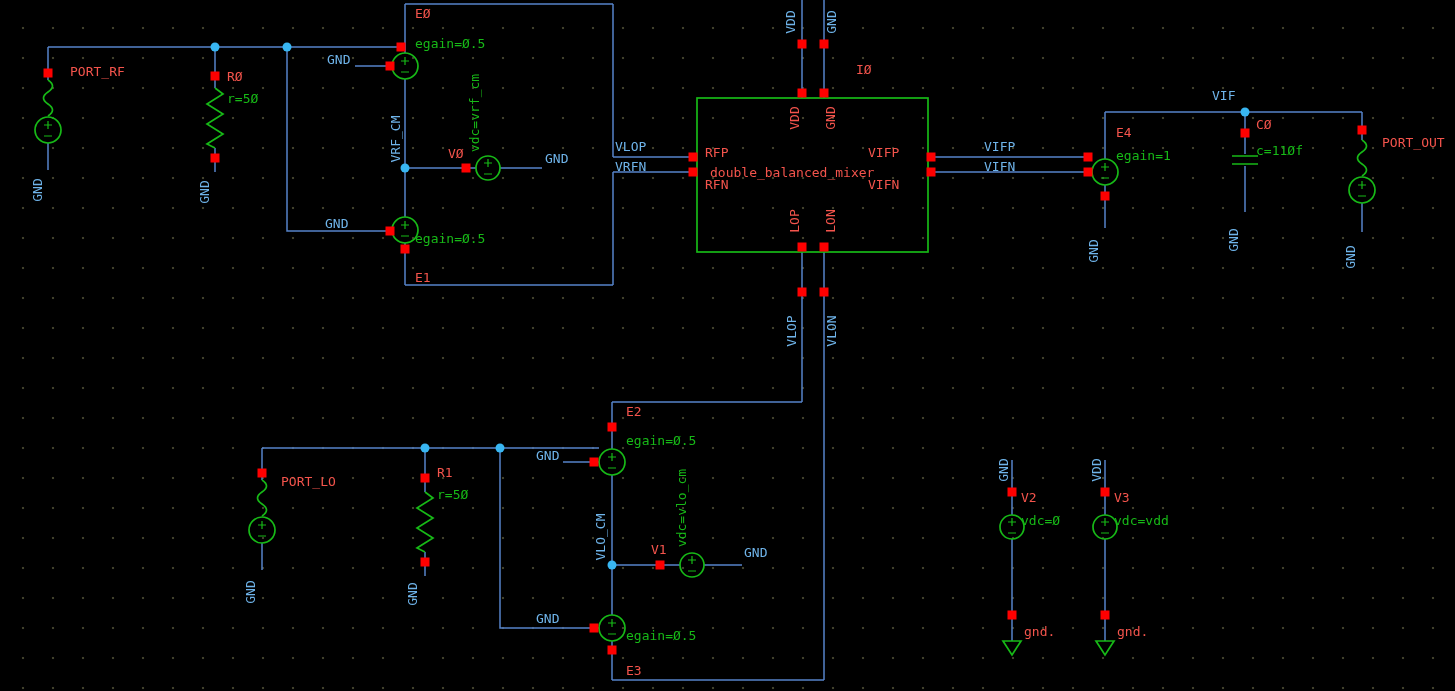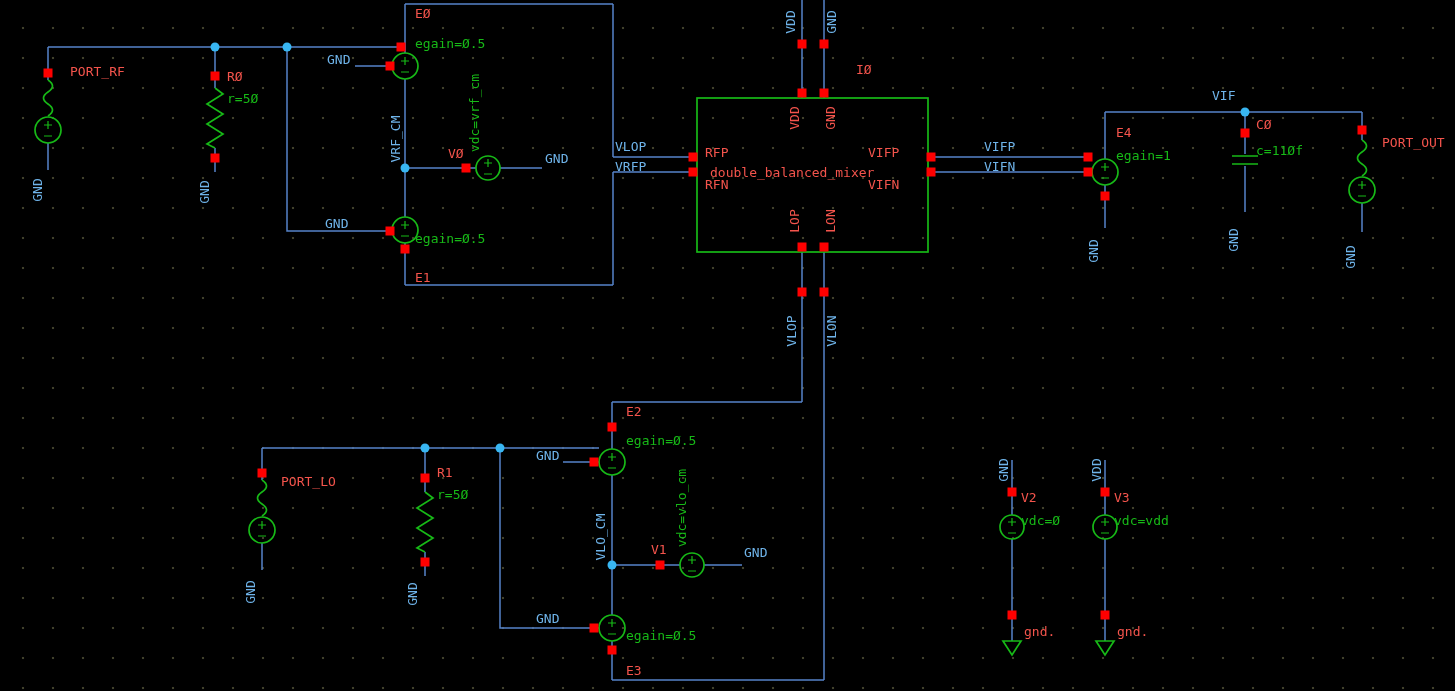--- a/index.html
+++ b/index.html
@@ -163,21 +163,21 @@
   <div class="lbl grn" style="left:415px;top:37px">egain=Ø.5</div>
   <div class="lbl blu" style="left:327px;top:53px">GND</div>
   <div class="lbl blu v" style="left:395px;top:139px">VRF_CM</div>
   <div class="lbl blu" style="left:325px;top:217px">GND</div>
   <div class="lbl grn" style="left:415px;top:232px">egain=Ø.5</div>
   <div class="lbl red" style="left:415px;top:271px">E1</div>
   <div class="lbl red" style="left:448px;top:147px">VØ</div>
   <div class="lbl grn v" style="left:474px;top:113px">vdc=vrf_cm</div>
   <div class="lbl blu" style="left:545px;top:152px">GND</div>
   <div class="lbl blu" style="left:615px;top:140px">VLOP</div>
-  <div class="lbl blu" style="left:615px;top:160px">VRFP</div>
+  <div class="lbl blu" style="left:615px;top:160px">VRFN</div>
 
   <div class="lbl blu v" style="left:790px;top:22px">VDD</div>
   <div class="lbl blu v" style="left:831px;top:22px">GND</div>
   <div class="lbl red" style="left:856px;top:63px">IØ</div>
   <div class="lbl red big" style="left:710px;top:165px">double_balanced_mixer</div>
   <div class="lbl red" style="left:705px;top:146px">RFP</div>
   <div class="lbl red" style="left:705px;top:178px">RFN</div>
   <div class="lbl red" style="left:868px;top:146px">VIFP</div>
   <div class="lbl red" style="left:868px;top:178px">VIFN</div>
   <div class="lbl red v" style="left:794px;top:118px">VDD</div>

